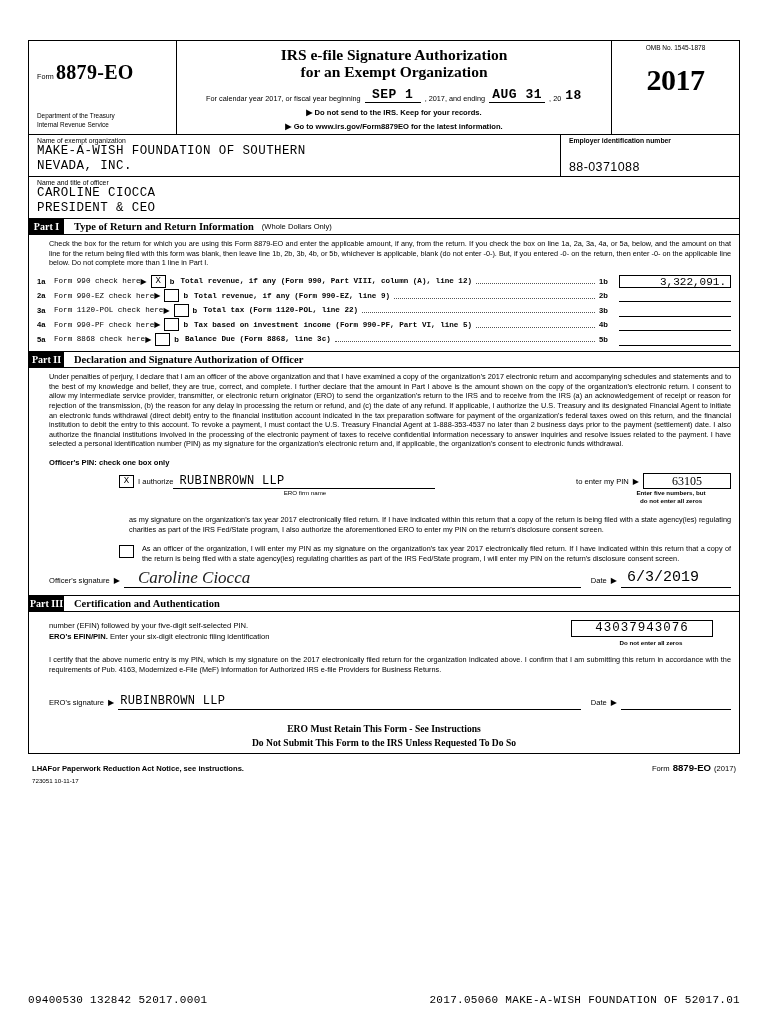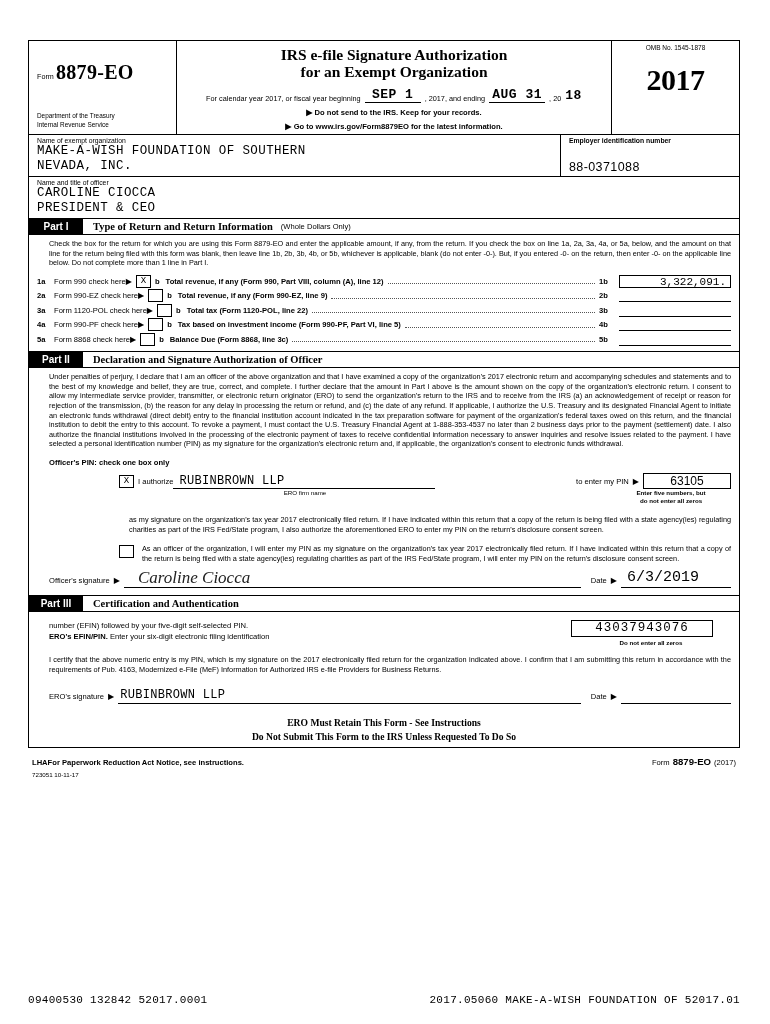--- a/index.html
+++ b/index.html
@@ -33,44 +33,44 @@
   .namerow{display:flex;border:1.4px solid #000;border-bottom:none;}
   .namebox{flex:1;border-right:1.2px solid #000;padding:2px 6px 2px 8px;box-sizing:border-box;}
   .einbox{width:178px;padding:2px 6px 2px 8px;box-sizing:border-box;}
   .lab{font-size:6.8px;}
   .val{font-family:"Liberation Mono",monospace;font-size:12.5px;letter-spacing:.4px;line-height:15px;}
   .einval{font-family:Liberation Sans, sans-serif;font-size:12.5px;letter-spacing:.4px;padding-top:16px;}
   .namebox2{border:1.4px solid #000;border-bottom:none;padding:2px 6px 2px 8px;}
 
   
   .partbar{display:flex;align-items:stretch;border:1.4px solid #000;background:#fff;height:15px;}
-  .partbox{background:#000;color:#fff;font-family:Liberation Sans, sans-serif;font-weight:bold;font-size:10px;width:54px;display:flex;align-items:center;justify-content:center;text-align:center;}
+  .partbox{background:#000;color:#fff;font-family:Liberation Serif, serif;font-weight:bold;font-size:10px;width:35px;display:flex;align-items:center;justify-content:center;text-align:center;}
   .parttitle{font-family:"Liberation Serif",serif;font-weight:bold;font-size:10.5px;display:flex;align-items:center;padding-left:10px;gap:8px;}
   .parttitle .sub{font-family:"Liberation Sans",sans-serif;font-weight:normal;font-size:7.6px;}
 
   .bodybox{border-left:1.4px solid #000;border-right:1.4px solid #000;padding:4px 8px 3px 20px;box-sizing:border-box;}
   .para{font-size:7.3px;line-height:9.6px;text-align:justify;}
 
   
   .lines{border-left:1.4px solid #000;border-right:1.4px solid #000;padding:3px 8px 5px 8px;}
   .lrow{display:flex;align-items:center;font-size:7.6px;height:14.5px;}
   .lnum{width:17px;font-weight:bold;}
-  .ltxt{white-space:nowrap;}
+  .ltxt{white-space:nowrap;font-family:Liberation Mono, monospace;}
   .dots{flex:1;border-bottom:1px dotted #555;margin:0 4px 3px 4px;height:8px;}
   .ckbox{width:13px;height:11px;border:1px solid #000;display:inline-block;margin:0 4px;position:relative;text-align:center;}
   .ckbox .x{font-family:"Liberation Mono",monospace;font-size:9px;line-height:11px;}
   .arr{font-size:8px;}
   .rnum{width:20px;font-weight:bold;text-align:left;}
   .amtbox{width:112px;border:1px solid #000;height:13px;box-sizing:border-box;font-family:"Liberation Mono",monospace;font-size:11px;text-align:right;padding-right:4px;line-height:13px;}
   .amtblank{width:112px;height:13px;box-sizing:border-box;border-bottom:1px solid #000;}
 
   
   .pinrow{display:flex;align-items:center;font-size:7.6px;margin-top:3px;}
   .firm{font-family:"Liberation Mono",monospace;font-size:12px;letter-spacing:.3px;border-bottom:1px solid #000;padding:0 6px;min-width:250px;}
-  .pinbox{border:1px solid #000;width:86px;height:14px;font-family:Liberation Sans, sans-serif;font-size:12px;text-align:center;line-height:14px;}
+  .pinbox{border:1px solid #000;width:86px;height:14px;font-family:Liberation Serif, serif;font-size:12px;text-align:center;line-height:14px;}
   .sigline{border-bottom:1px solid #000;flex:1;height:14px;position:relative;}
   .sig{font-family:"Liberation Serif",serif;font-style:italic;font-size:17px;position:absolute;left:14px;top:-5px;color:#222;}
   .datesig{font-family:"Liberation Mono",monospace;font-size:15px;}
   .efinbox{border:1px solid #000;width:140px;height:15px;font-family:"Liberation Mono",monospace;font-size:12.5px;text-align:center;line-height:15px;letter-spacing:1px;}
   .botspace{border-left:1.4px solid #000;border-right:1.4px solid #000;}
   .endline{border-bottom:1.4px solid #000;}
   .footer-mono{font-family:"Liberation Mono",monospace;font-size:11px;letter-spacing:.3px;}
 </style>
 </head>
 <body>
@@ -278,21 +278,21 @@
         </div>
         <div style="flex:1"></div>
         <div style="width:160px;text-align:center;">
           <div class="efinbox">43037943076</div>
           <div class="tiny b" style="margin-top:2px;">Do not enter all zeros</div>
         </div>
       </div>
 
       <div class="para" style="margin-top:9px;">I certify that the above numeric entry is my PIN, which is my signature on the 2017 electronically filed return for the organization indicated above. I confirm that I am submitting this return in accordance with the requirements of Pub. 4163, Modernized e-File (MeF) Information for Authorized IRS e-file Providers for Business Returns.</div>
 
-      <div class="pinrow" style="margin-top:14px;">
+      <div class="pinrow" style="margin-top:20px;">
         <span>ERO's signature</span>
         <span class="arr" style="margin:0 4px">▶</span>
         <span class="sigline">
           <span class="mono" style="position:absolute;left:2px;top:-1px;font-size:12px;letter-spacing:.3px;">RUBINBROWN LLP</span>
         </span>
         <span style="margin-left:10px">Date</span>
         <span class="arr" style="margin:0 4px">▶</span>
         <span class="sigline" style="max-width:110px;min-width:110px;flex:none;">
           <span class="datesig" style="position:absolute;left:6px;top:-4px;"></span>
         </span>

